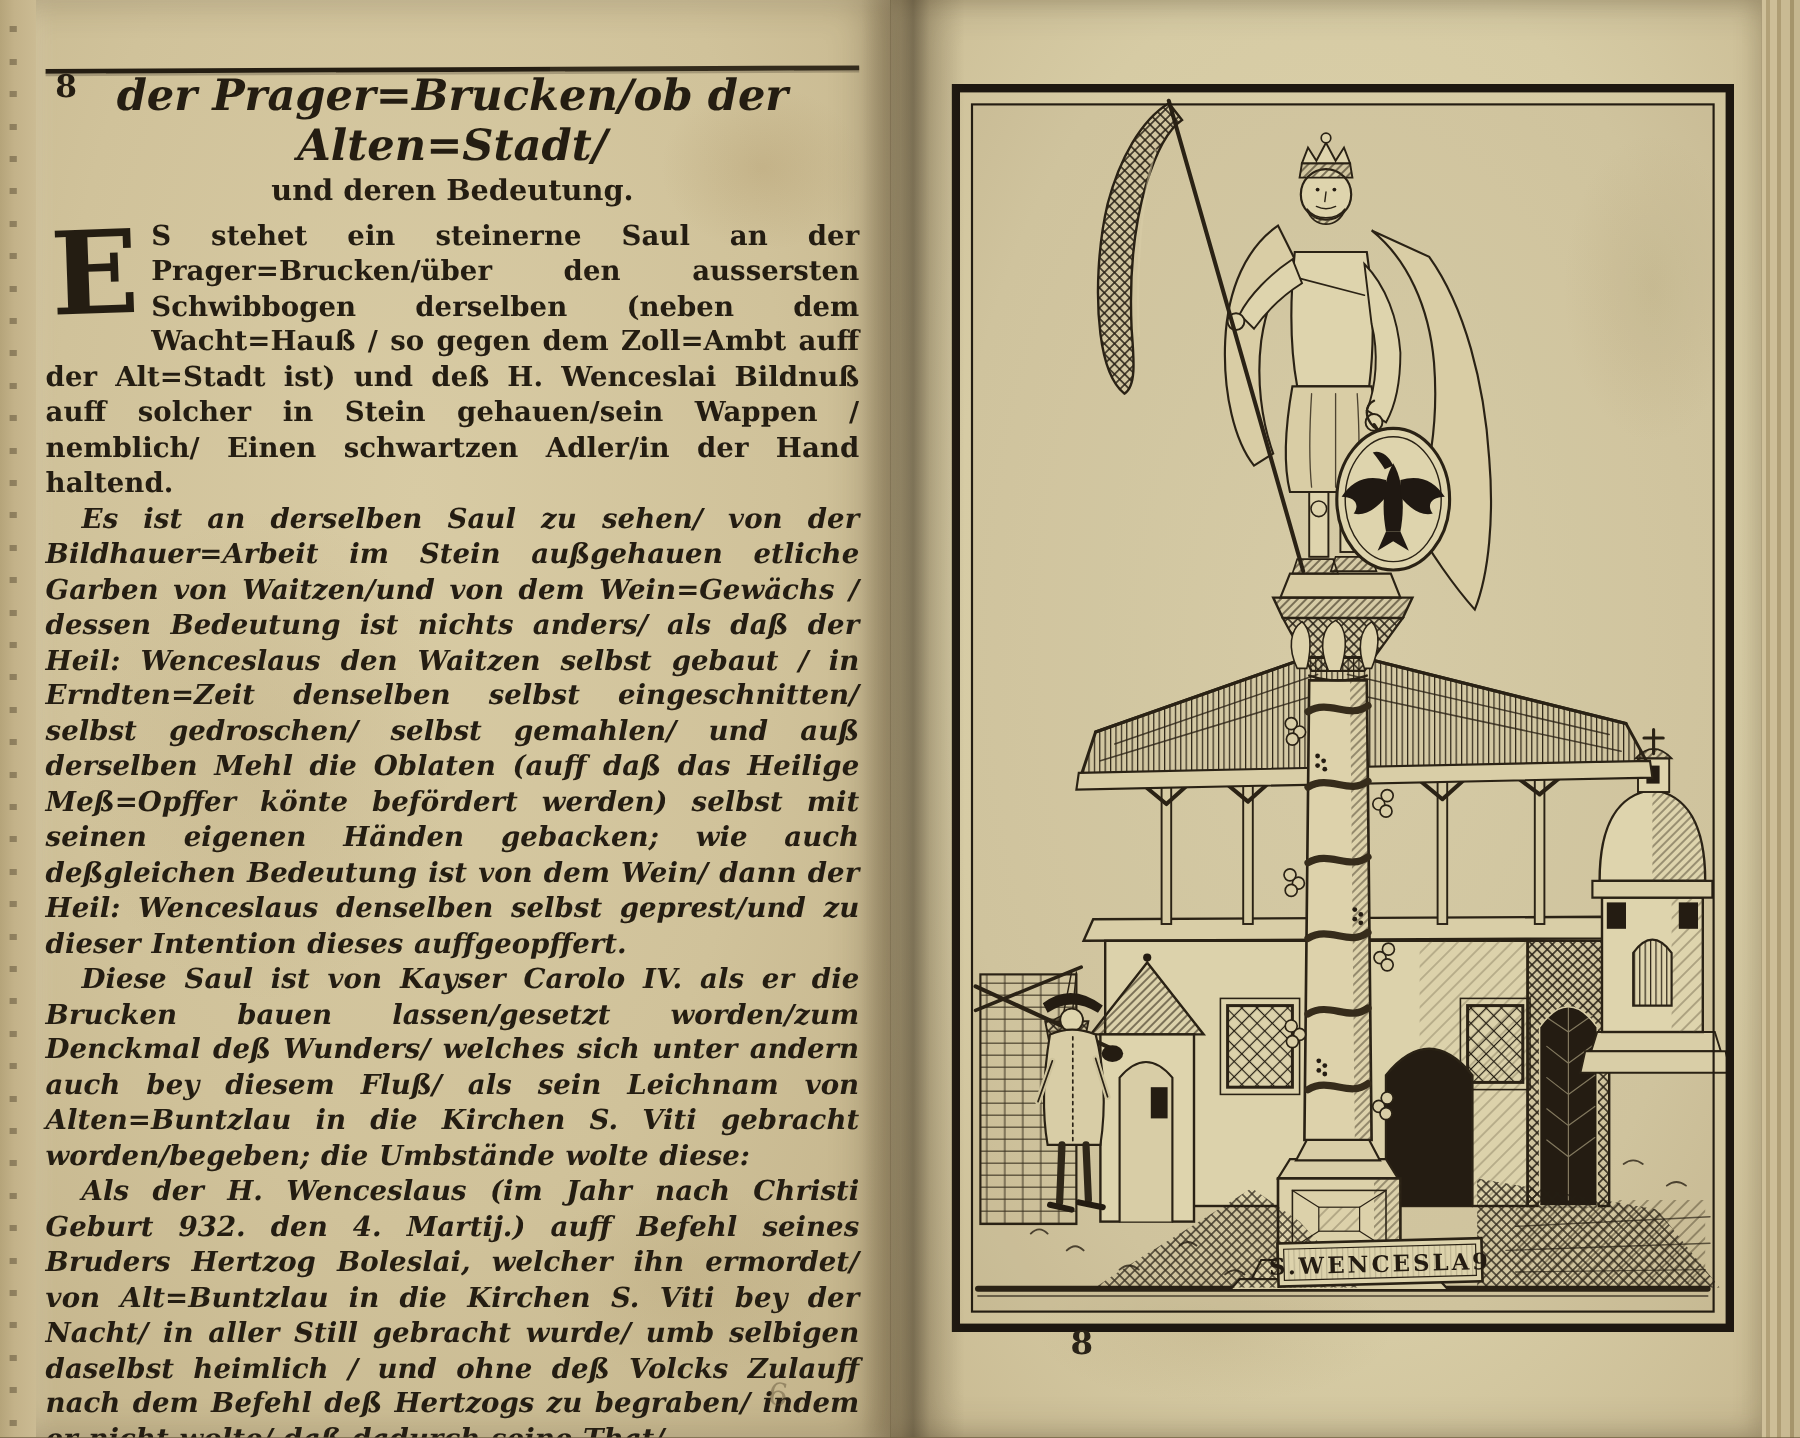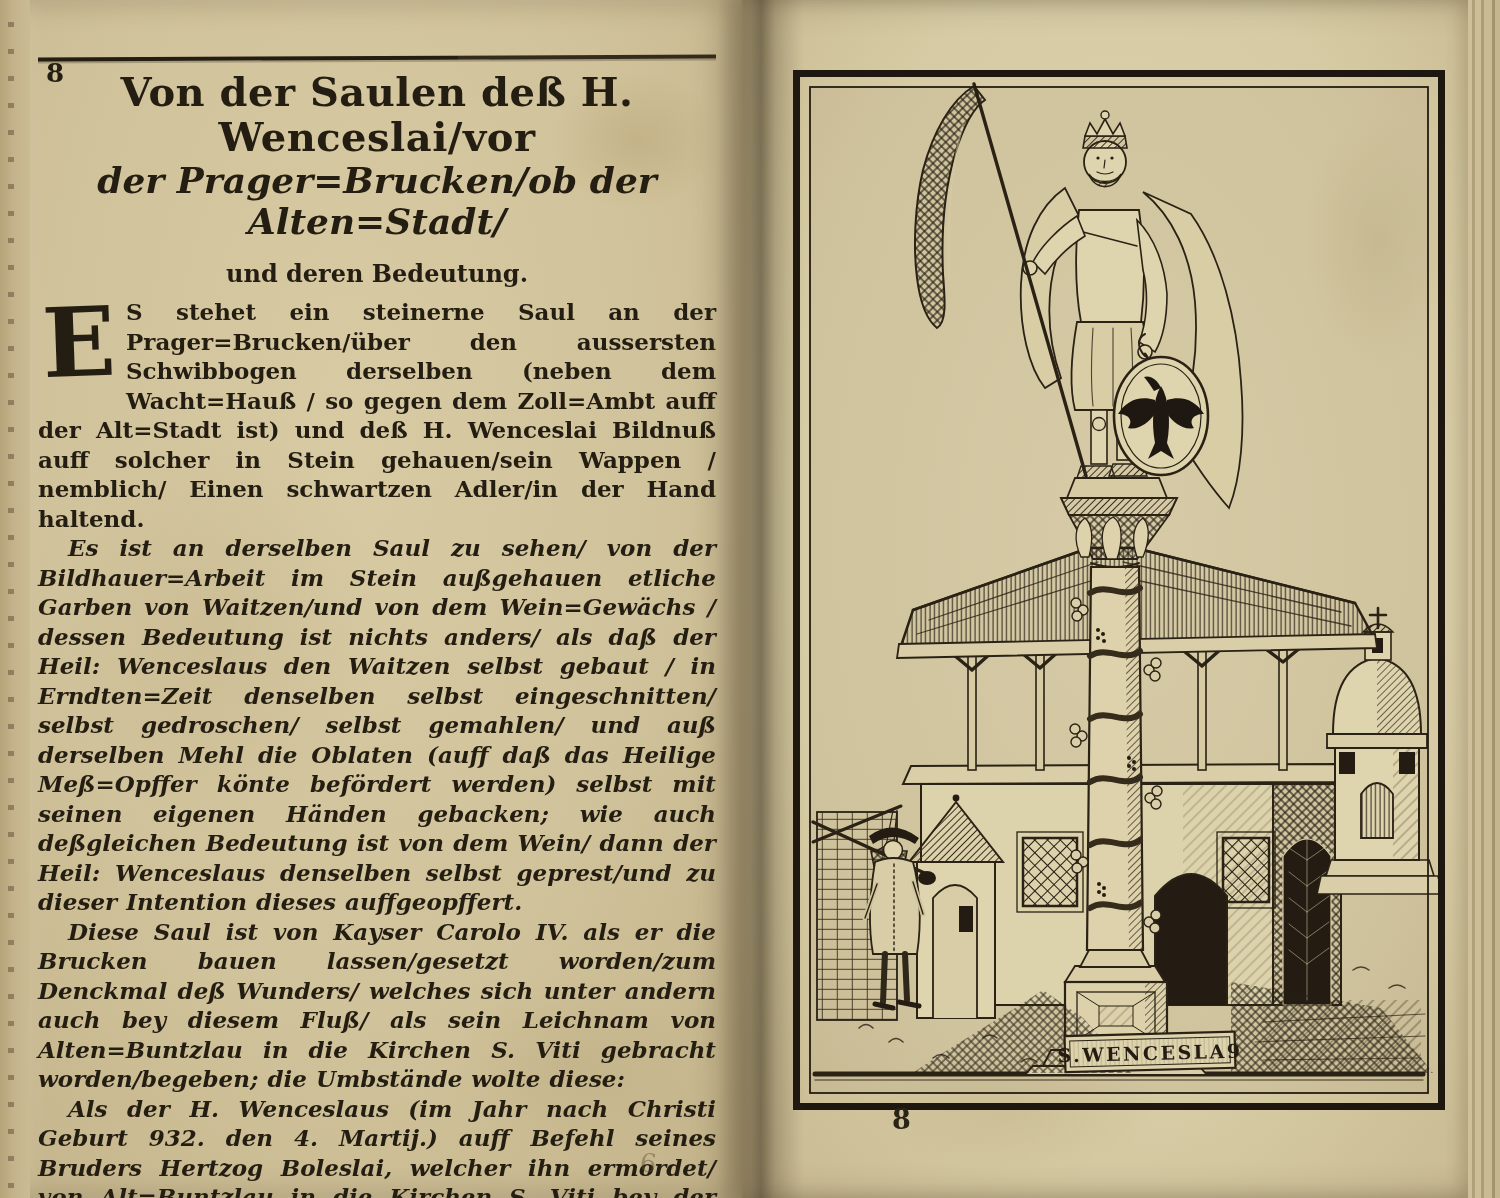--- a/index.html
+++ b/index.html
@@ -30,21 +30,21 @@
   .textcol{position:absolute;left:8px;top:0;width:678px;}
   .header-row{position:relative;margin-top:56px;text-align:center;
     font-size:27px;font-weight:700;letter-spacing:1px;}
   .pagenum{position:absolute;left:8px;top:2px;font-size:26px;font-weight:700;}
   .headrule{margin-top:5px;height:4px;transform:rotate(-.25deg);
     background:linear-gradient(90deg,#241d12 0 62%,#332b1c 62% 100%);
     box-shadow:0 2px 0 rgba(36,29,18,.25);}
   .title{text-align:center;font-weight:700;}
   .t1{margin-top:10px;font-size:40px;line-height:1.12;letter-spacing:.5px;}
   .t2{font-size:36px;line-height:1.15;font-style:italic;}
-  .t3{font-size:24px;line-height:1.2;margin-top:18px;}
+  .t3{font-size:24px;line-height:1.2;margin-top:2px;}
   .para{margin:0;font-size:23px;line-height:29.5px;font-weight:700;
     text-align:justify;word-spacing:1px;}
   .p-first{margin-top:8px;}
   .indent{text-indent:30px;font-style:italic;}
   .dropcap{float:left;width:82px;height:86px;margin:6px 6px 0 0;
     font-size:96px;line-height:80px;font-weight:700;text-align:center;
     transform:rotate(-2deg);}
   .pencil{position:absolute;left:610px;top:1148px;font-size:26px;color:rgba(90,78,52,.45);
     font-weight:400;transform:rotate(8deg);}
   
@@ -64,21 +64,20 @@
     <div class="stain" style="left:30px;top:420px;width:320px;height:420px;background:radial-gradient(ellipse,rgba(140,115,70,.10),rgba(140,115,70,0) 70%);"></div>
     <div class="stain" style="left:420px;top:980px;width:240px;height:170px;background:radial-gradient(ellipse,rgba(150,125,75,.12),rgba(150,125,75,0) 70%);"></div>
 
     <div class="textcol">
       <div class="header-row">
         <span class="pagenum">8</span>
       </div>
       <div class="headrule"></div>
 
       <div class="title">
-        <div class="t1">Von der Saulen deß H. Wenceslai/vor</div>
         <div class="t2">der Prager=Brucken/ob der Alten=Stadt/</div>
         <div class="t3">und deren Bedeutung.</div>
       </div>
 
       <p class="para p-first"><span class="dropcap">E</span><span>S stehet ein steinerne Saul an der Prager=Brucken/über den aussersten Schwibbogen derselben (neben dem Wacht=Hauß / so gegen dem Zoll=Ambt auff der Alt=Stadt ist) und deß H. Wenceslai Bildnuß auff solcher in Stein gehauen/sein Wappen / nemblich/ Einen schwartzen Adler/in der Hand haltend.</span></p>
 
       <p class="para indent">Es ist an derselben Saul zu sehen/ von der Bildhauer=Arbeit im Stein außgehauen etliche Garben von Waitzen/und von dem Wein=Gewächs / dessen Bedeutung ist nichts anders/ als daß der Heil: Wenceslaus den Waitzen selbst gebaut / in Erndten=Zeit denselben selbst eingeschnitten/ selbst gedroschen/ selbst gemahlen/ und auß derselben Mehl die Oblaten (auff daß das Heilige Meß=Opffer könte befördert werden) selbst mit seinen eigenen Händen gebacken; wie auch deßgleichen Bedeutung ist von dem Wein/ dann der Heil: Wenceslaus denselben selbst geprest/und zu dieser Intention dieses auffgeopffert.</p>
       <p class="para indent">Diese Saul ist von Kayser Carolo IV. als er die Brucken bauen lassen/gesetzt worden/zum Denckmal deß Wunders/ welches sich unter andern auch bey diesem Fluß/ als sein Leichnam von Alten=Buntzlau in die Kirchen S. Viti gebracht worden/begeben; die Umbstände wolte diese:</p>
       <p class="para indent">Als der H. Wenceslaus (im Jahr nach Christi Geburt 932. den 4. Martij.) auff Befehl seines Bruders Hertzog Boleslai, welcher ihn ermordet/ von Alt=Buntzlau in die Kirchen S. Viti bey der Nacht/ in aller Still gebracht wurde/ umb selbigen daselbst heimlich / und ohne deß Volcks Zulauff nach dem Befehl deß Hertzogs zu begraben/ indem er nicht wolte/ daß dadurch seine That/</p>
 

